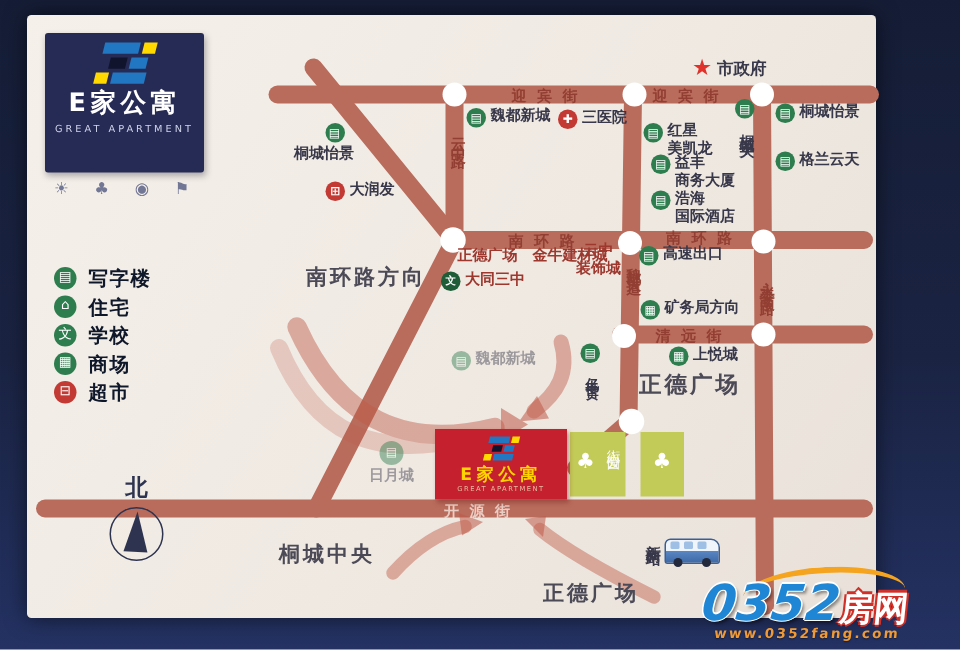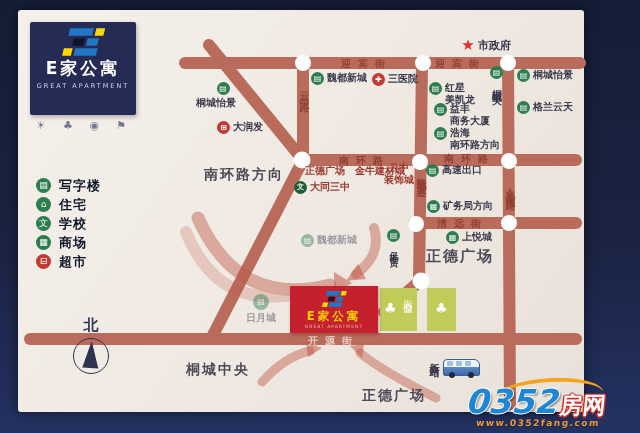--- a/index.html
+++ b/index.html
@@ -189,23 +189,23 @@
 </div>
 
 <span class="rl" style="left:341px;top:57px">迎宾街</span>
 <span class="rl" style="left:435px;top:57px">迎宾街</span>
 <span class="rl v" style="left:297px;top:84px">云中路</span>
 <span class="rl" style="left:339px;top:154px">南环路</span>
 <span class="rl" style="left:444px;top:152px">南环路</span>
 <span class="rl v" style="left:414px;top:170px;letter-spacing:3px">魏都大道</span>
 <span class="rl" style="left:437px;top:217px">清远街</span>
 <span class="rl v" style="left:503px;top:180px;letter-spacing:4px">永泰南路</span>
-<span class="rl pale" style="left:308px;top:334px">开源街</span>
-
-<span class="big-label" style="left:204px;top:166px">南环路方向</span>
+<span class="rl pale" style="left:296px;top:334px">开源街</span>
+
+<span class="big-label" style="left:204px;top:176px">南环路方向</span>
 <span class="big-label" style="left:186px;top:361px">桐城中央</span>
 <span class="big-label" style="left:362px;top:387px">正德广场</span>
 
 <div class="poi" style="left:461px;top:39px;font-size:11px">
   <span class="pic star">★</span>
   <span>市政府</span>
 </div>
 <div class="poi" style="left:311px;top:72px">
   <span class="pic">▤</span>
   <span>魏都新城</span>
@@ -240,21 +240,21 @@
   <span>格兰云天</span>
 </div>
 <div class="poi" style="left:434px;top:103px">
   <span class="pic">▤</span>
   <span class="center">益丰
 商务大厦</span>
 </div>
 <div class="poi" style="left:434px;top:127px">
   <span class="pic">▤</span>
   <span class="center">浩海
-南环路方向</span>
+国际酒店</span>
 </div>
 <div class="poi redtxt" style="left:305px;top:165px">
   <span>正德广场　金牛建材城</span>
 </div>
 <div class="poi redtxt" style="left:294px;top:181px">
   <span class="pic dark">文</span>
   <span>大同三中</span>
 </div>
 <div class="poi redtxt center" style="left:384px;top:162px">
   <span>云中

